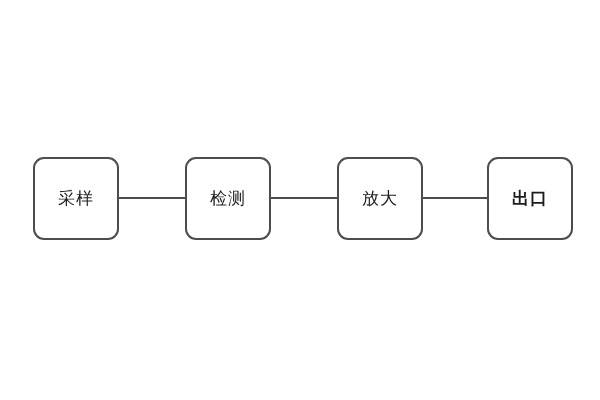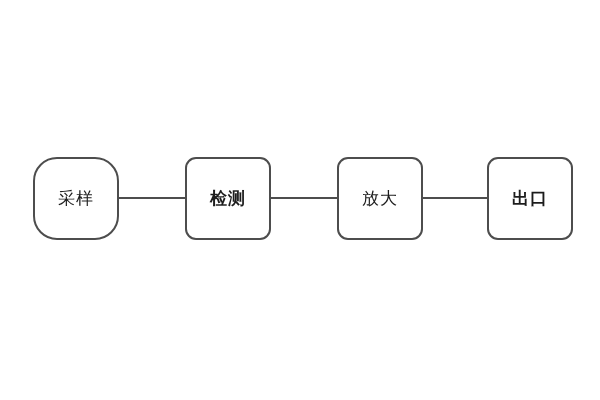--- a/index.html
+++ b/index.html
@@ -40,22 +40,22 @@
   }
   .node-label {
     font-size: 17px;
     letter-spacing: 1px;
     color: var(--text, #1c1c1c);
     white-space: nowrap;
   }
   #conn-1 { left: 117px; width: 70px; }
   #conn-2 { left: 269px; width: 70px; }
   #conn-3 { left: 421px; width: 68px; }
-  #node-1 { left: 33px; border-radius: 24px; }
-  #node-2 { left: 185px; font-weight: bold; }
+  #node-1 { left: 33px; }
+  #node-2 { left: 185px; }
   #node-3 { left: 337px; font-family: Liberation Serif, serif; }
   #node-4 { left: 487px; font-weight: bold; }
 </style>
 </head>
 <body>
 
 <div class="canvas">
 
   <div class="connector" id="conn-1"></div>
   <div class="connector" id="conn-2"></div>

